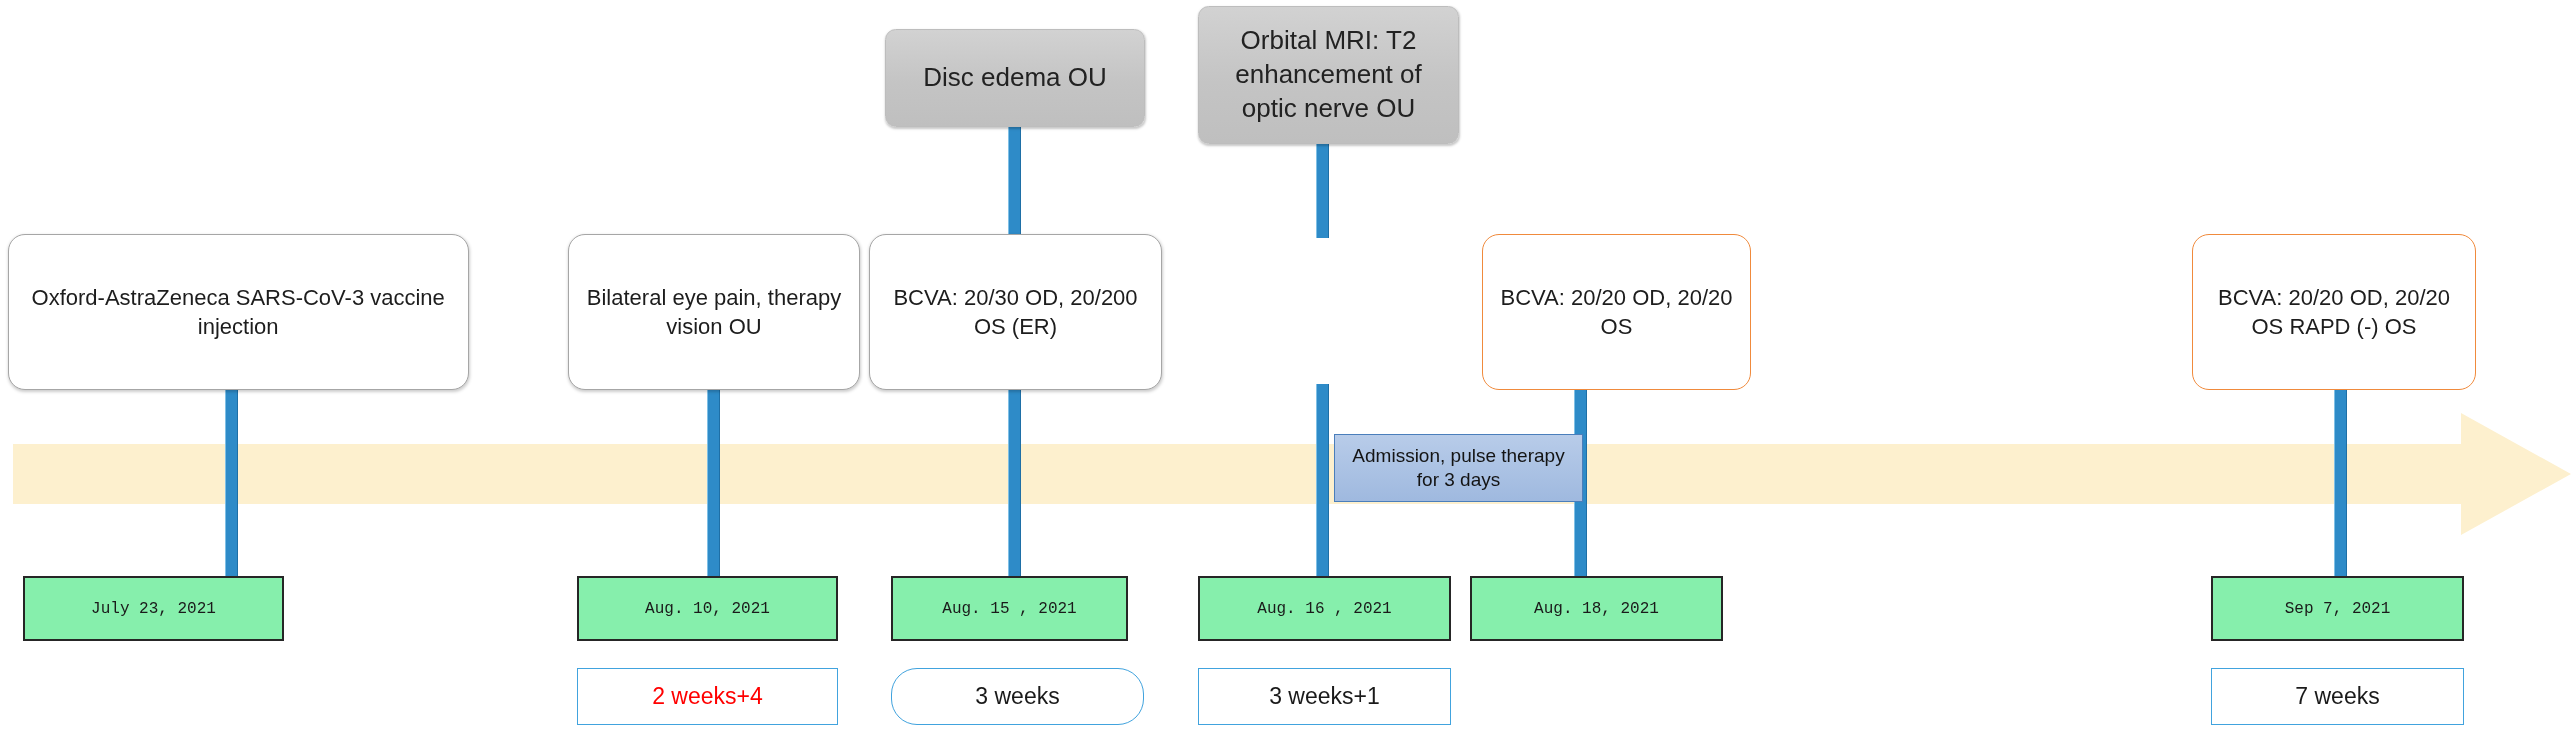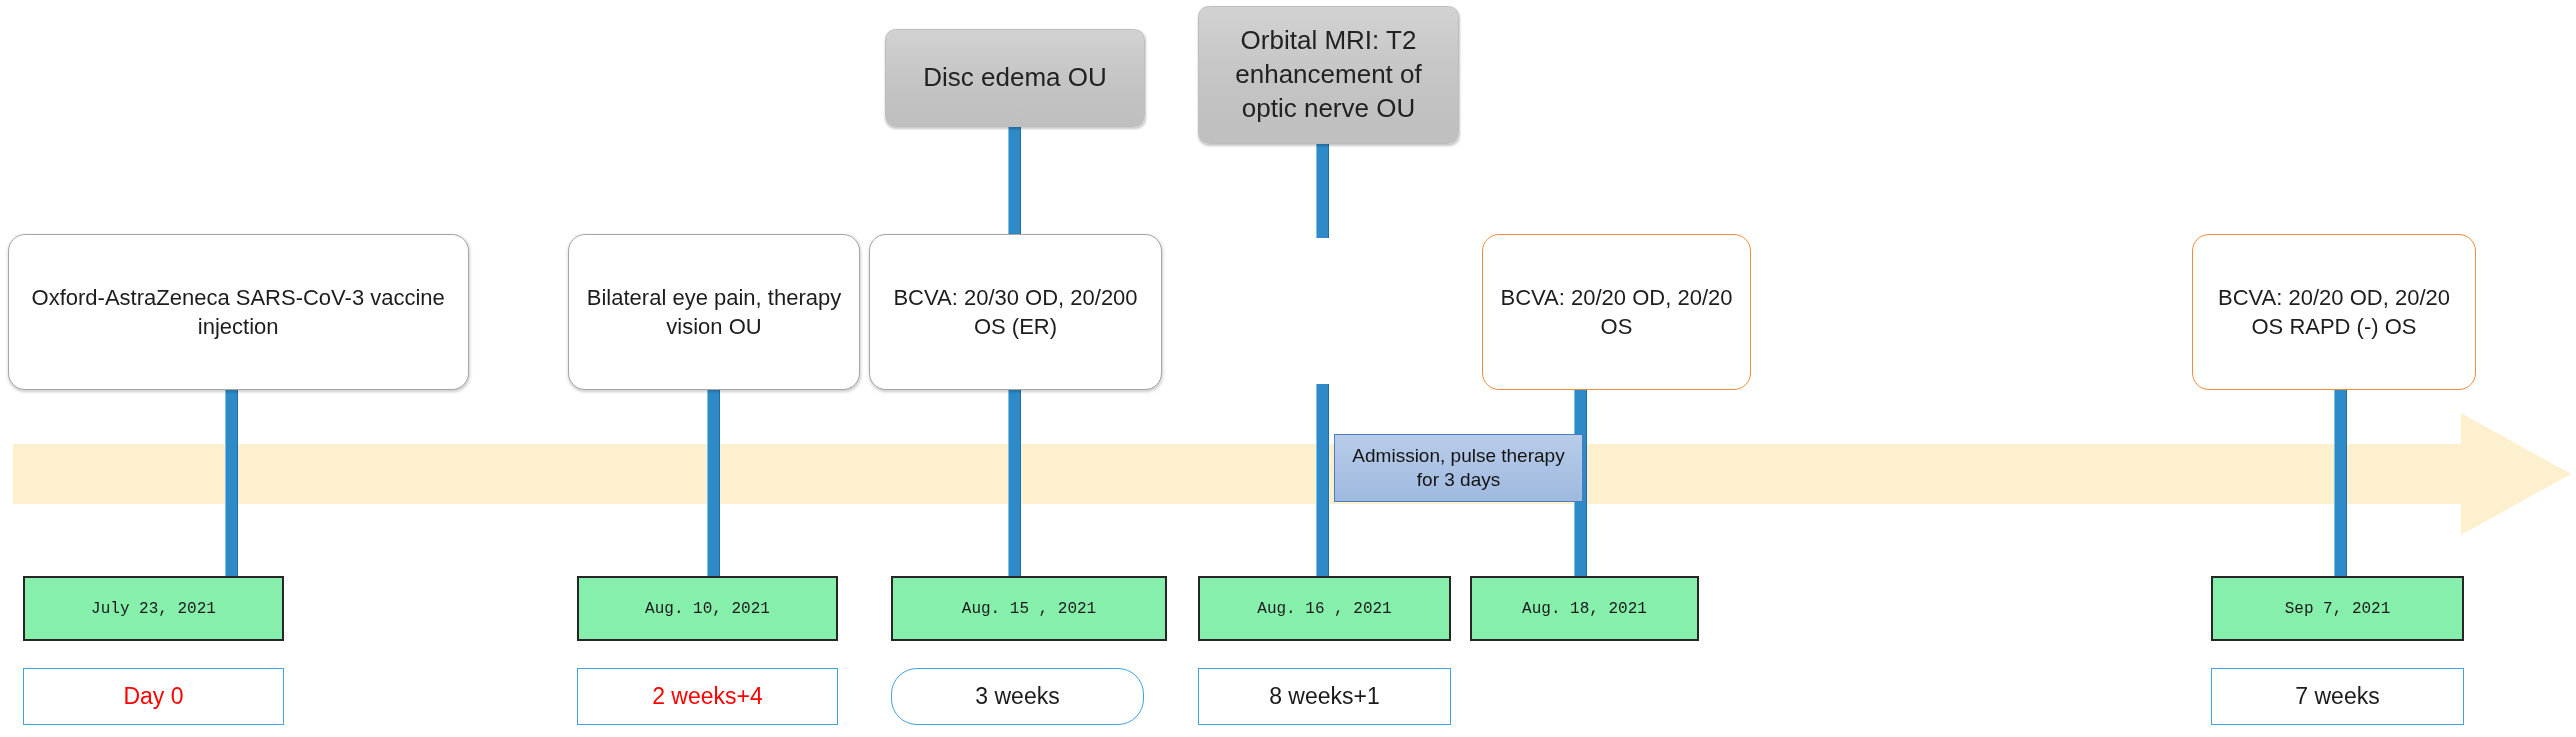--- a/index.html
+++ b/index.html
@@ -184,43 +184,40 @@
   <div class="admission-box" style="left:1334px; top:434px; width:249px; height:68px;">
     <span>Admission, pulse therapy for 3 days</span>
   </div>
 
   <div class="date-box" style="left:23px;   top:576px; width:261px; height:65px;">
     <span>July 23, 2021</span>
   </div>
   <div class="date-box" style="left:577px;  top:576px; width:261px; height:65px;">
     <span>Aug. 10, 2021</span>
   </div>
-  <div class="date-box" style="left:891px; top:576px; width:276px; height:65px;">
+  <div class="date-box" style="left:891px; top:576px; width:237px; height:65px;">
     <span>Aug. 15 , 2021</span>
   </div>
   <div class="date-box" style="left:1198px; top:576px; width:253px; height:65px;">
     <span>Aug. 16 , 2021</span>
   </div>
-  <div class="date-box" style="left:1470px; top:576px; width:229px; height:65px;">
+  <div class="date-box" style="left:1470px; top:576px; width:253px; height:65px;">
     <span>Aug. 18, 2021</span>
   </div>
   <div class="date-box" style="left:2211px; top:576px; width:253px; height:65px;">
     <span>Sep 7, 2021</span>
   </div>
 
-  <div class="interval-box accent-red" style="left:23px;   top:668px; width:261px; height:57px;">
-    <span>Day 0</span>
-  </div>
   <div class="interval-box accent-red" style="left:577px;  top:668px; width:261px; height:57px;">
     <span>2 weeks+4</span>
   </div>
   <div class="interval-box accent-black" style="left:891px; top:668px; width:253px; height:57px;border-radius:26px;">
     <span>3 weeks</span>
   </div>
   <div class="interval-box accent-black" style="left:1198px; top:668px; width:253px; height:57px;">
-    <span>8 weeks+1</span>
+    <span>3 weeks+1</span>
   </div>
   <div class="interval-box accent-black" style="left:2211px; top:668px; width:253px; height:57px;">
     <span>7 weeks</span>
   </div>
 
 </div>
 
 
 </body></html>

